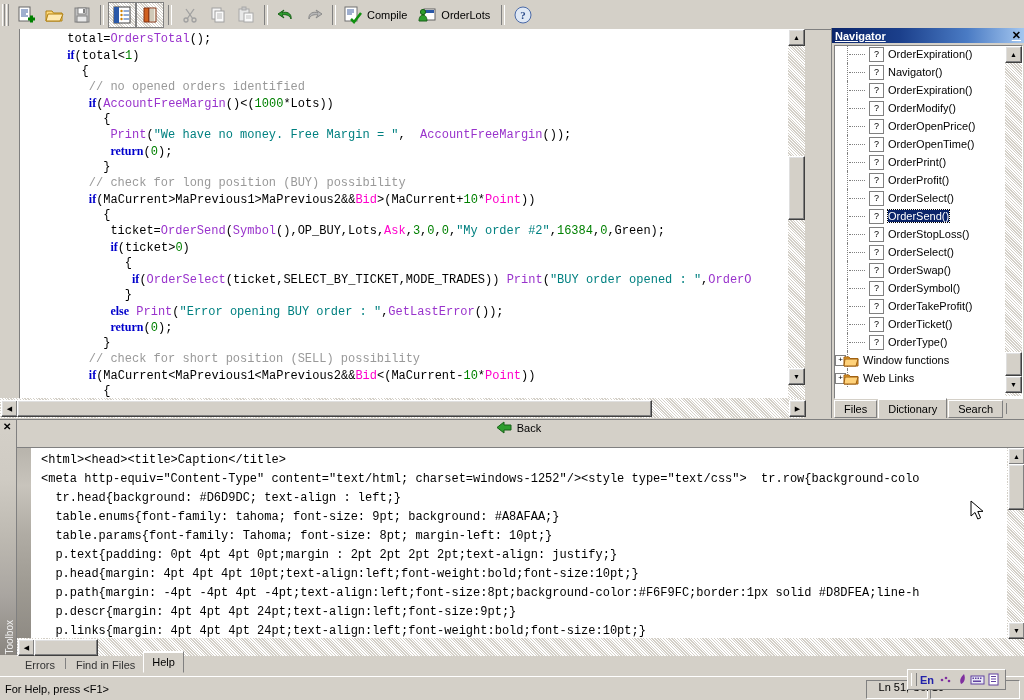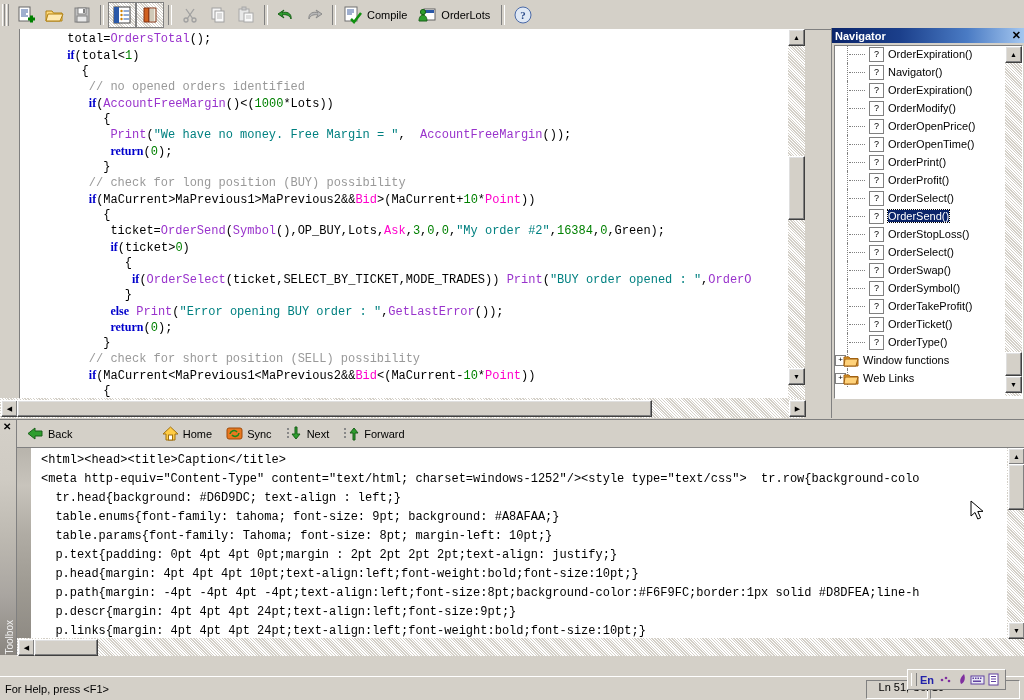--- a/index.html
+++ b/index.html
@@ -65,21 +65,21 @@
           border-color:#ffffff #404040 #404040 #ffffff;
           box-shadow:inset -1px -1px 0 #808080, inset 1px 1px 0 #dfdfdf;}
 
   
   .nav{
     position:absolute;left:831px;top:28px;width:193px;height:390px;
     background:#d4d0c8;border-left:1px solid #808080;
   }
   .nav-title{height:15px;
     background:linear-gradient(to right,#0a246a 0%,#1b3f8b 35%,#4a7bc4 70%,#a6c8f0 100%);
-    display:flex;align-items:center;padding-left:3px;color:#fff;font-size:11px;font-weight:bold;}
+    display:flex;align-items:center;padding-left:3px;color:#fff;font-size:11px;font-weight:bold;text-decoration:underline;}
   .nav-close{margin-left:auto;margin-right:4px;color:#000;font-weight:bold;font-size:11px;
              font-family:"Liberation Sans",sans-serif;}
   .nav-body{position:absolute;left:2px;top:17px;width:187px;height:352px;background:#fff;
             border:1px solid;border-color:#808080 #ffffff #ffffff #808080;overflow:hidden;}
   .tree{position:absolute;left:0;top:0;width:170px;}
   .tnode{height:18px;display:flex;align-items:center;font-size:11px;color:#000;padding-left:32px;position:relative;}
   .tnode .dash{position:absolute;left:34px;top:9px;width:12px;border-top:1px dotted #808080;}
   .tnode .vline2{position:absolute;left:12px;top:0;bottom:0;border-left:1px dotted #808080;}
   .qicon{width:13px;height:13px;border:1px solid #808080;background:#fff;
          display:inline-flex;align-items:center;justify-content:center;
@@ -101,21 +101,21 @@
   
   .tbox{position:absolute;left:0;top:419px;width:1024px;height:258px;background:#d4d0c8;
         border-top:1px solid #808080;}
   .tbox-side{position:absolute;left:0;top:0;width:16px;height:235px;
     background:linear-gradient(to bottom,#d4d0c8 0%,#cfcbc3 25%,#bdb9b1 50%,#a9a5a0 75%,#8a8680 100%);
     border-right:1px solid #808080;}
   .tbox-x{position:absolute;left:3px;top:1px;font-size:10px;font-weight:bold;color:#000;}
   .tbox-vtext{position:absolute;left:-16px;bottom:20px;width:50px;transform:rotate(-90deg);
     transform-origin:center;font-size:10px;color:#f0f0f0;letter-spacing:0px;}
   .help-tb{position:absolute;left:17px;top:0px;right:0;height:27px;background:#d4d0c8;
-           display:flex;align-items:center;padding-left:10px;border-bottom:1px solid #808080;}
+           display:flex;align-items:center;padding-left:10px;border-bottom:1px solid #808080;flex-direction:column;}
   .hbtn{display:flex;align-items:center;margin-right:14px;font-size:11px;color:#000;}
   .hbtn.dis{color:#9a9a9a;margin-top:40px;}
   .hbtn .hicon{width:17px;height:15px;margin-right:4px;display:flex;align-items:center;justify-content:center;}
   .help-body{position:absolute;left:17px;top:28px;right:0;height:190px;background:#ffffff;overflow:hidden;}
   .help-code{position:absolute;left:24px;top:3px;
     font-family:"Liberation Mono","DejaVu Sans Mono",monospace;
     font-size:12px;line-height:19px;white-space:pre;color:#000;}
   .help-gutter{position:absolute;left:0;top:0;width:14px;height:190px;
     background:linear-gradient(to bottom,#b8b4ac 0%,#c8c4bc 20%,#b0aca4 45%,#a09c94 70%,#8f8b84 100%);}
   .tbox-tabs{position:absolute;left:17px;bottom:5px;height:20px;display:flex;align-items:flex-end;}
@@ -431,20 +431,26 @@
           </div>
         </div>
 
       <div class="nav-sb">
         <div class="sb-btn" style="left:0;top:0;width:15px;height:15px;">▲</div>
         <div class="sb-thumb" style="left:0;top:306px;width:15px;height:22px;"></div>
         <div class="sb-btn" style="left:0;top:330px;width:15px;height:15px;">▼</div>
       </div>
     </div>
 
+    <div class="nav-tabs" id="nav-tabs">
+        <div class="ntab">Files</div>
+        <div class="ntab active">Dictionary</div>
+        <div class="ntab">Search</div>
+        <div class="vbar"></div>
+      </div>
   </div>
 
   <div class="tbox">
     <div class="tbox-side">
       <span class="tbox-x">✕</span>
       <span class="tbox-vtext">Toolbox</span>
     </div>
 
     <div class="help-tb" id="help-toolbar">
         <div class="hbtn">
@@ -518,20 +524,26 @@
       <div class="sb-btn" style="left:1px;top:1px;width:15px;height:15px;">◀</div>
       <div class="sb-thumb" style="left:17px;top:1px;width:62px;height:15px;"></div>
     </div>
 
     <div class="sb-v" style="position:absolute;left:1007px;top:28px;width:17px;height:208px;">
       <div class="sb-btn" style="left:1px;top:0;width:15px;height:15px;">▲</div>
       <div class="sb-thumb" style="left:1px;top:16px;width:15px;height:44px;"></div>
       <div class="sb-btn" style="left:1px;top:174px;width:15px;height:15px;">▼</div>
     </div>
 
+    <div class="tbox-tabs" id="tbox-tabs">
+        <div class="btab">Errors</div>
+        <div class="vbar"></div>
+        <div class="btab">Find in Files</div>
+        <div class="btab active">Help</div>
+      </div>
   </div>
 
   <div class="status">
     <span class="msg">For Help, press &lt;F1&gt;</span>
     <div class="cell" style="left:866px;width:60px;"></div>
     <div class="cell" style="left:930px;width:88px;"></div>
     <span class="ln" style="right:80px;">Ln 51, Col 10</span>
   </div>
 
   <div class="langbar">

